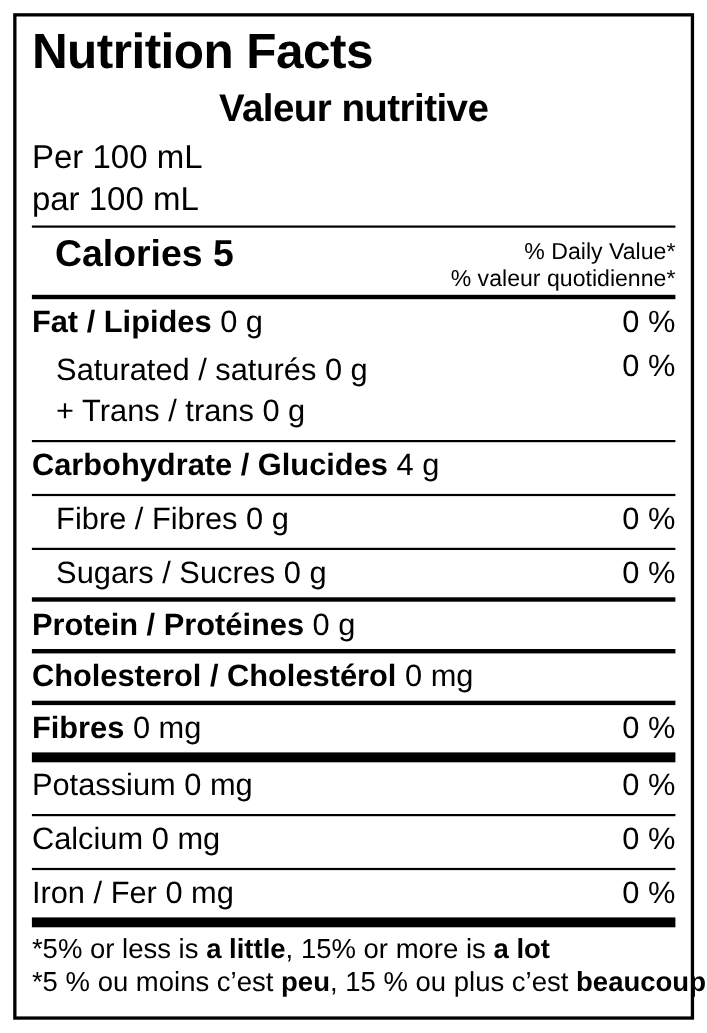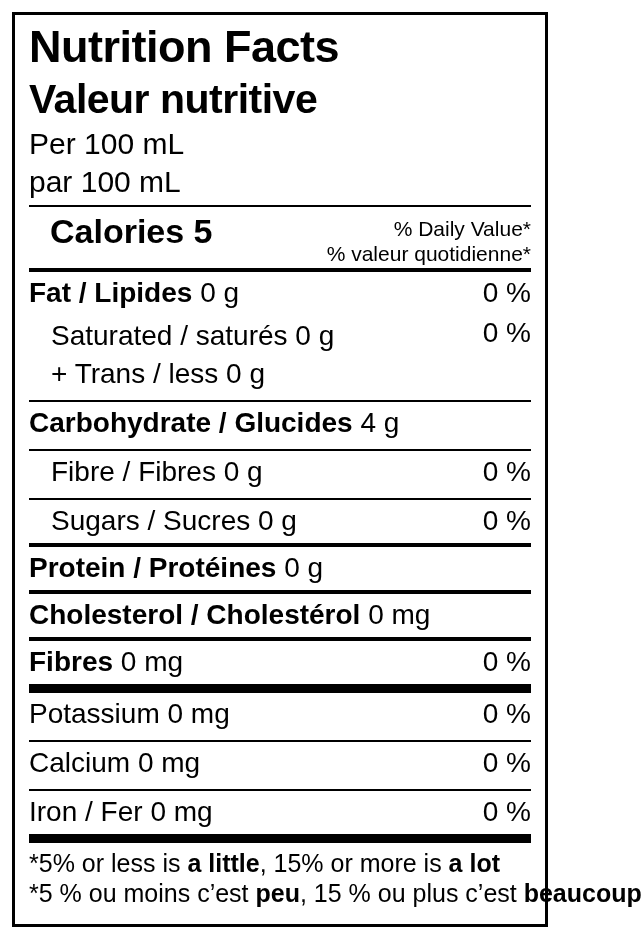--- a/index.html
+++ b/index.html
@@ -10,38 +10,39 @@
   body {
     width: 643px;
     height: 939px;
     font-family: "Liberation Sans", sans-serif;
     color: #000000;
   }
   .panel {
     position: absolute;
     left: 12px;
     top: 12px;
-    width: 536px;
+    width: 619px;
     height: 915px;
     border: 3px solid #000000;
     box-sizing: border-box;
     background: #ffffff;
     padding: 6px 14px 0 14px;
   }
   .title {
     font-size: 45px;
     font-weight: bold;
     line-height: 52px;
     letter-spacing: -0.5px;
   }
   .title2 {
-    font-size: 41px;
+    font-size: 35px;
     font-weight: bold;
     line-height: 52px;
     letter-spacing: -0.5px;
+    text-align: center;
   }
   .serving {
     font-size: 30px;
     line-height: 38px;
     font-weight: normal;
   }
   .rule-thin {
     border-top: 2px solid #000000;
     margin: 4px 0 0 0;
   }
@@ -128,21 +129,21 @@
   <div class="rule-med"></div>
 
   <div class="row">
     <div class="left"><span class="b">Fat / Lipides</span> <span>0 g</span></div>
     <div class="right">0 %</div>
   </div>
 
   <div class="satgroup">
     <div class="lines">
       <div class="indent"><span>Saturated / saturés</span> <span>0 g</span></div>
-      <div class="indent"><span>+ Trans / less</span> <span>0 g</span></div>
+      <div class="indent"><span>+ Trans / trans</span> <span>0 g</span></div>
     </div>
     <div class="right">0 %</div>
   </div>
 
   <div class="rule-thin"></div>
 
   <div class="row">
     <div class="left"><span class="b">Carbohydrate / Glucides</span> <span>4 g</span></div>
     <div class="right"></div>
   </div>

